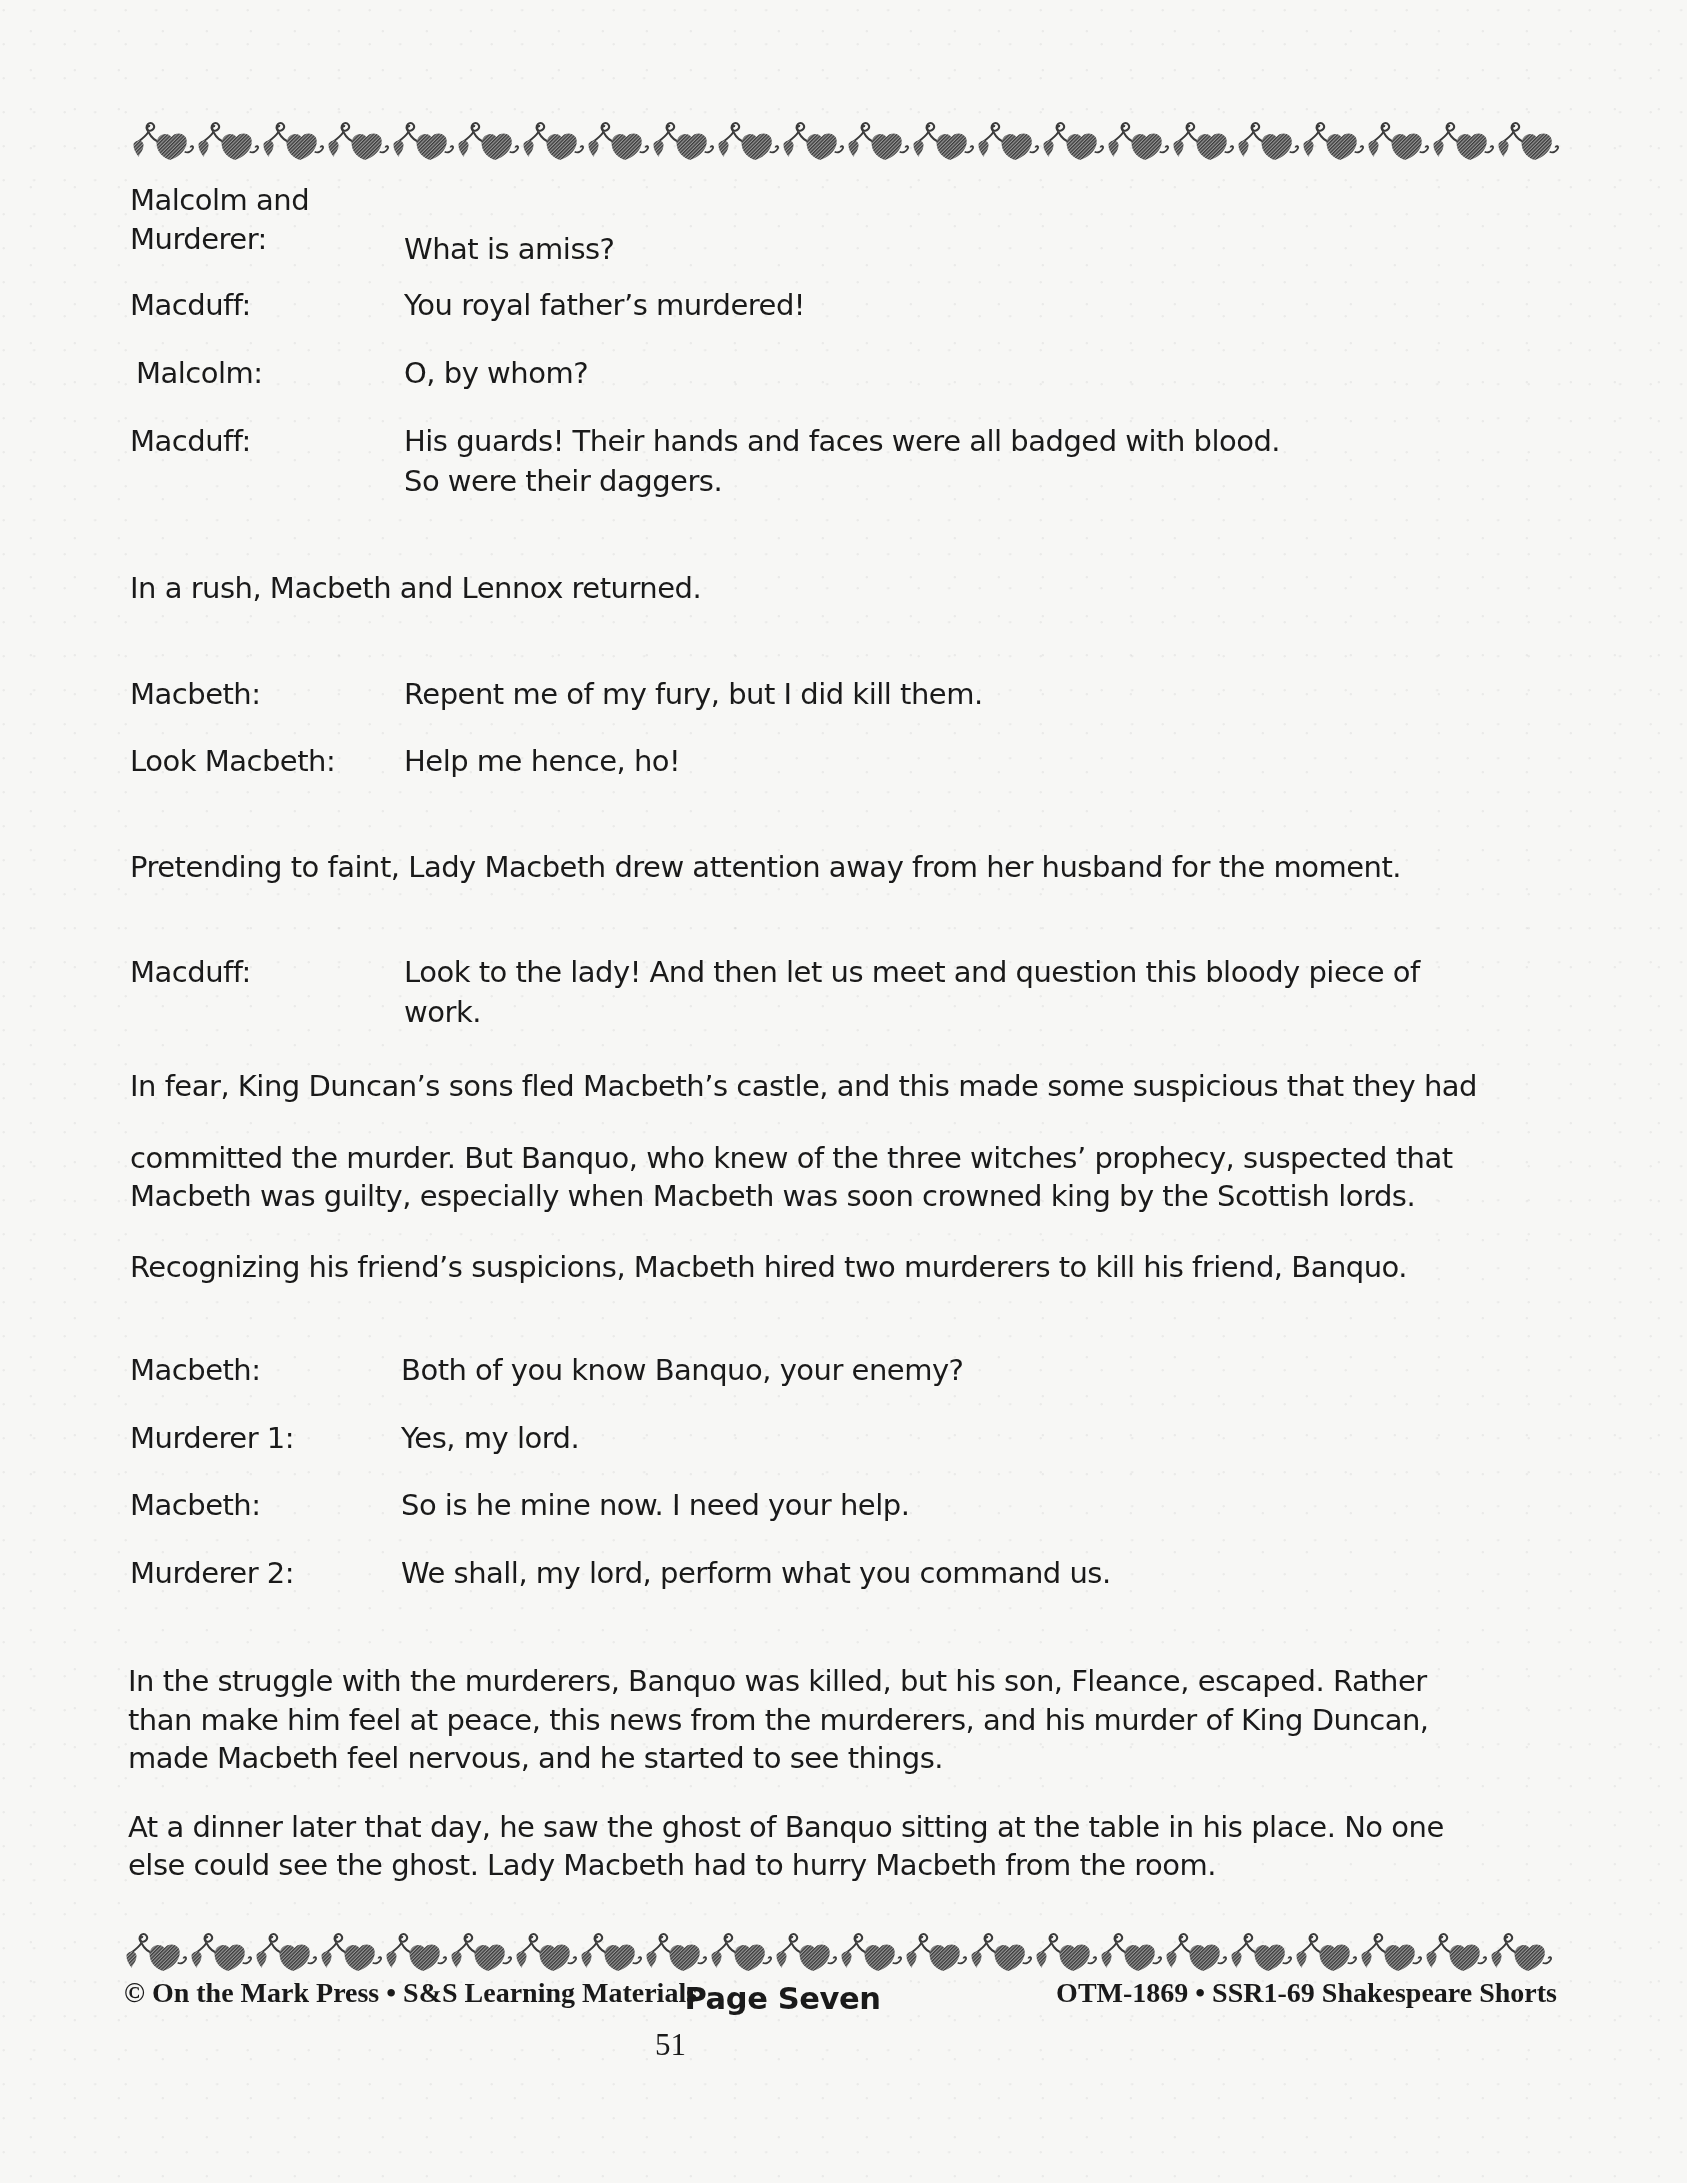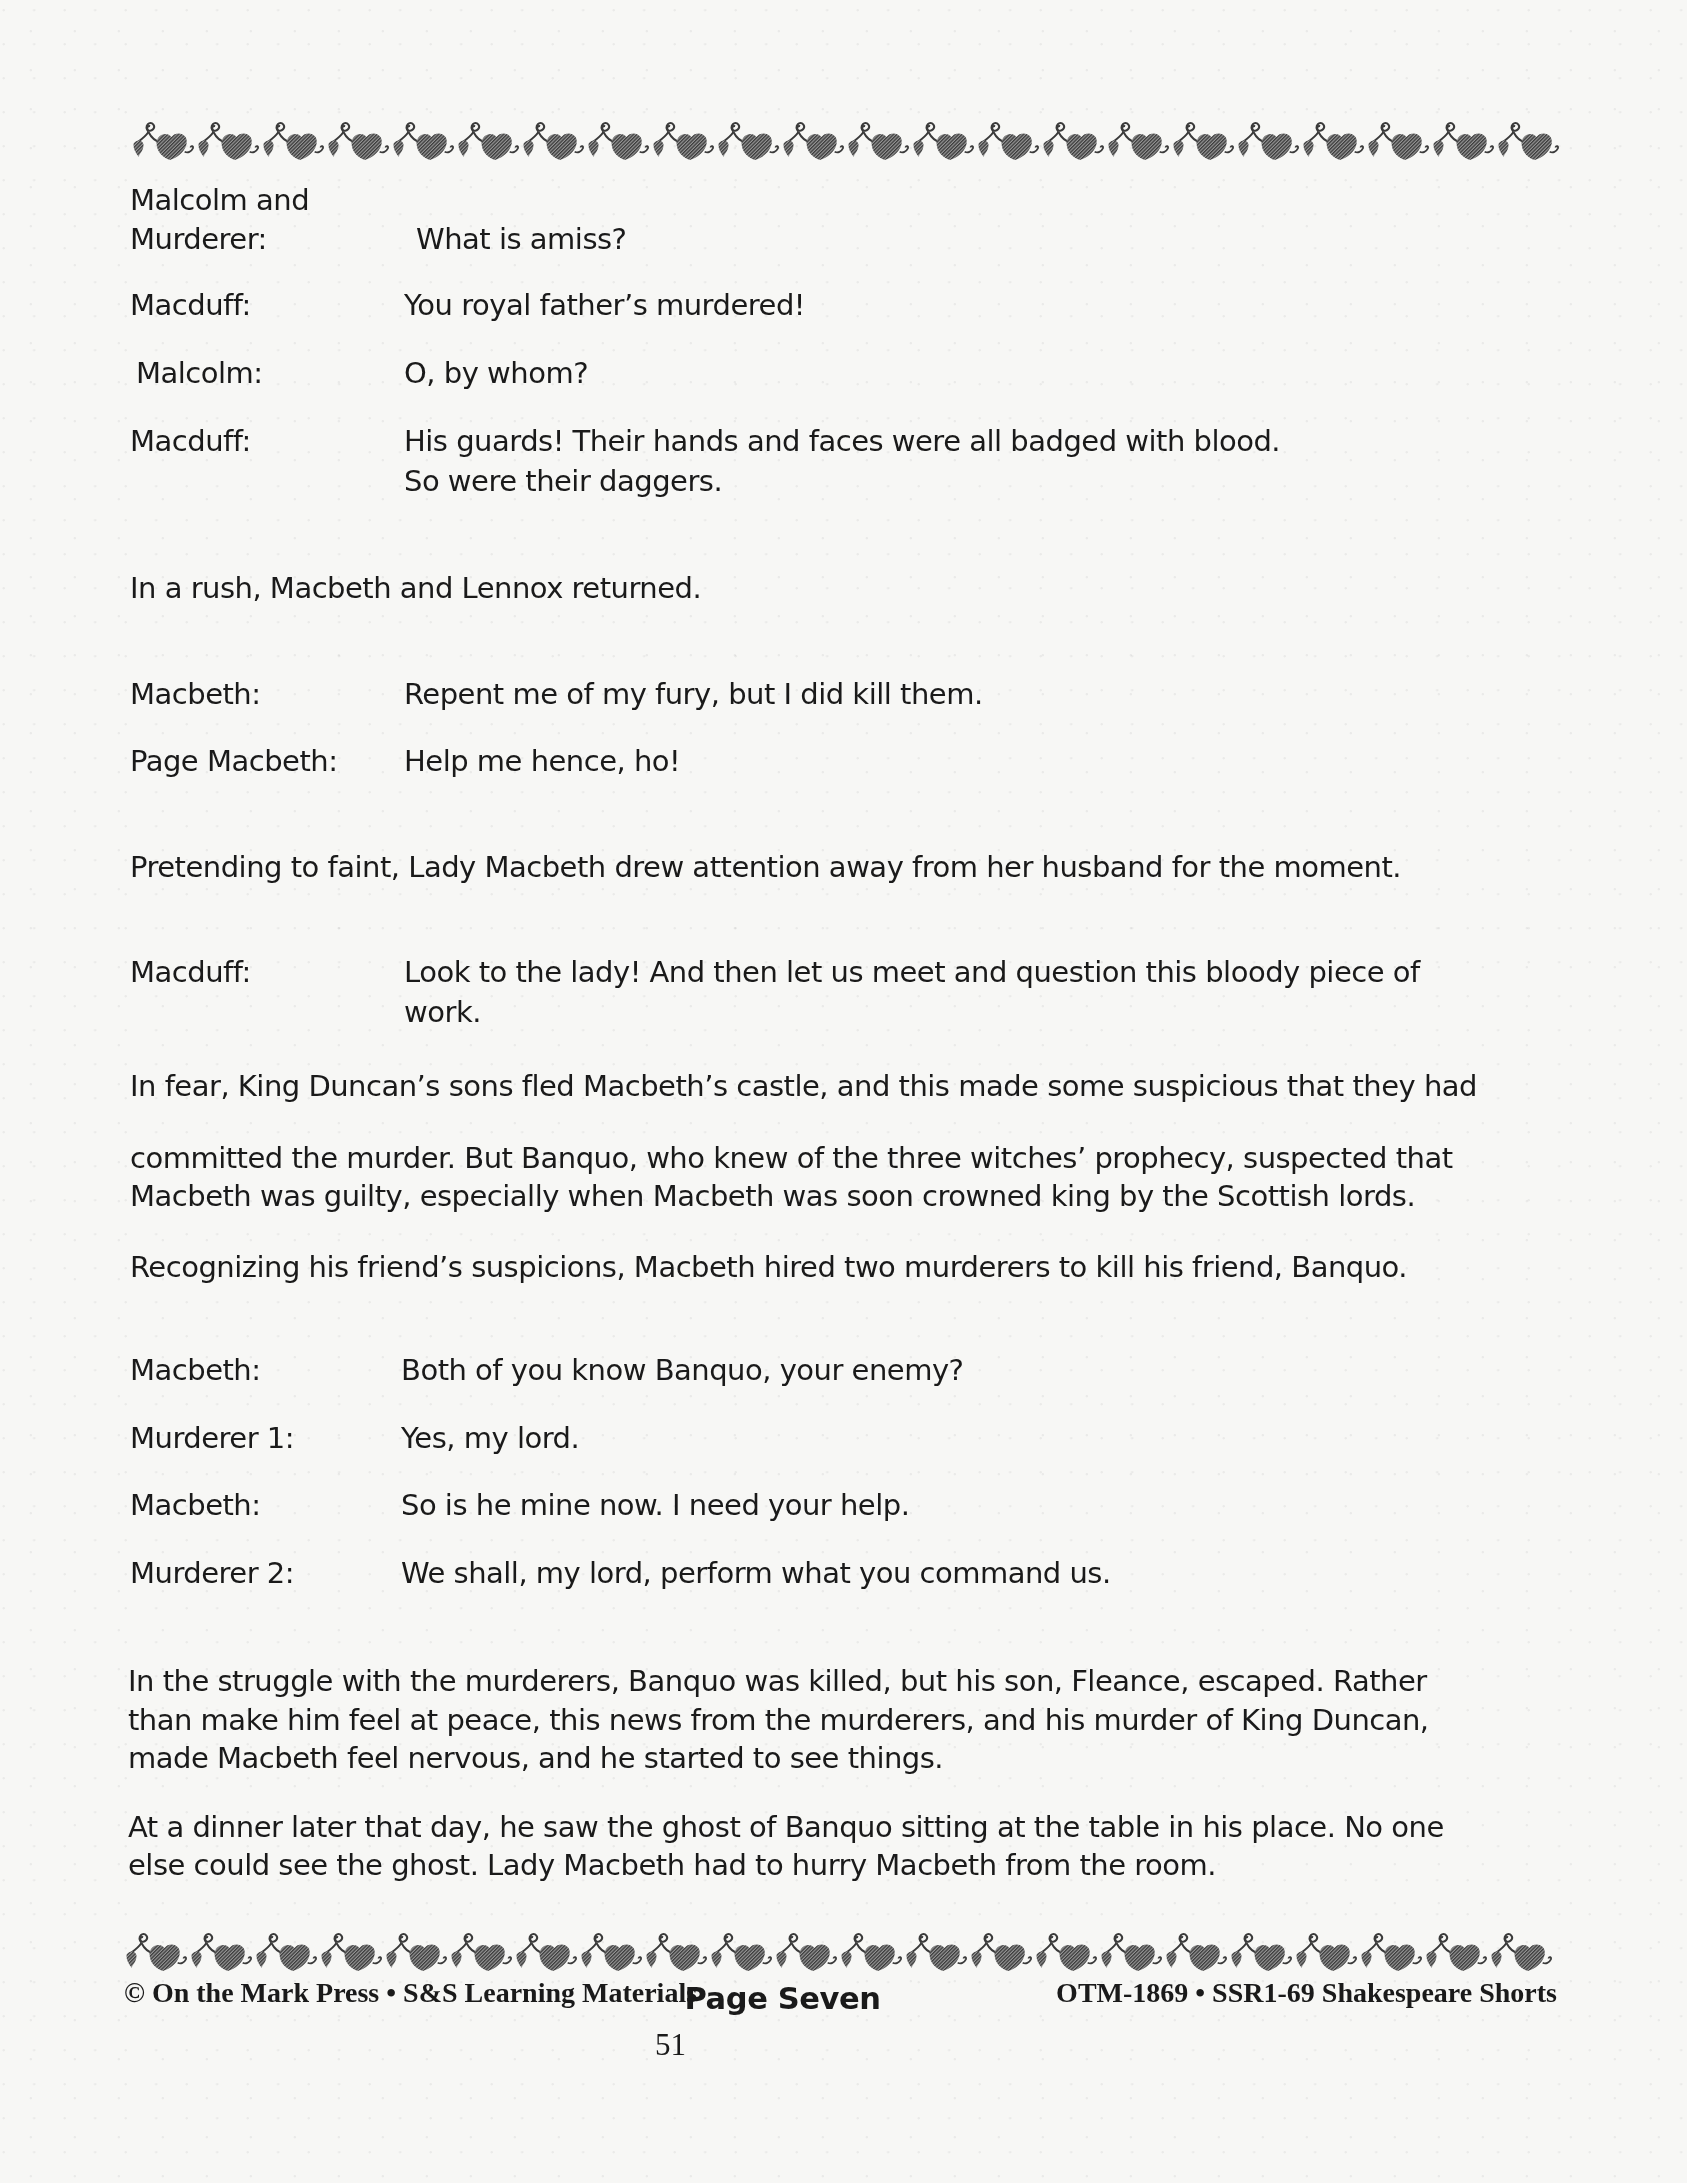--- a/index.html
+++ b/index.html
@@ -440,37 +440,37 @@
       <path d="M2 32 C6 26, 14 28, 14 34 C14 40, 10 44, 8 48 C5 44, 1 38, 2 32 Z" fill="url(#hatch)"></path>
 
       <path d="M30 34 C28 22, 42 16, 48 24 C54 16, 70 20, 66 34 C63 44, 54 50, 46 52 C38 50, 31 43, 30 34 Z" fill="url(#hatch)"></path>
 
       <path d="M64 42 C68 44, 72 42, 74 38 C75 35, 72 34, 71 37" fill="none" stroke="#3a3a3a" stroke-width="2.2"></path>
     </svg>
   </div>
 
 <div class="line speaker" style="top:180px;">Malcolm and</div>
 <div class="line speaker" style="top:219px;">Murderer:</div>
-<div class="line dialogue" style="top:219px;margin-left:12px;">What is amiss?</div>
+<div class="line dialogue" style="top:229px;">What is amiss?</div>
 
 <div class="line speaker" style="top:285px;">Macduff:</div>
 <div class="line dialogue" style="top:285px;">You royal father’s murdered!</div>
 
 <div class="line speaker" style="top:353px;margin-left:6px;">Malcolm:</div>
 <div class="line dialogue" style="top:353px;">O, by whom?</div>
 
 <div class="line speaker" style="top:421px;">Macduff:</div>
 <div class="line dialogue" style="top:421px;">His guards!  Their hands and faces were all badged with blood.</div>
 <div class="line dialogue" style="top:461px;">So were their daggers.</div>
 
 <div class="line narr" style="top:568px;">In a rush, Macbeth and Lennox returned.</div>
 
 <div class="line speaker" style="top:674px;">Macbeth:</div>
 <div class="line dialogue" style="top:674px;">Repent me of my fury, but I did kill them.</div>
-<div class="line speaker" style="top:741px;">Page Macbeth:</div>
+<div class="line speaker" style="top:741px;">Look Macbeth:</div>
 <div class="line dialogue" style="top:741px;">Help me hence, ho!</div>
 
 <div class="line narr" style="top:847px;">Pretending to faint, Lady Macbeth drew attention away from her husband for the moment.</div>
 
 <div class="line speaker" style="top:952px;">Macduff:</div>
 <div class="line dialogue" style="top:952px;">Look to the lady!  And then let us meet and question this bloody piece of</div>
 <div class="line dialogue" style="top:992px;">work.</div>
 
 <div class="line narr" style="top:1066px;">In fear, King Duncan’s sons fled Macbeth’s castle, and this made some suspicious that they had</div>
 <div class="line narr" style="top:1138px;">committed the murder.  But Banquo, who knew of the three witches’ prophecy, suspected that</div>

